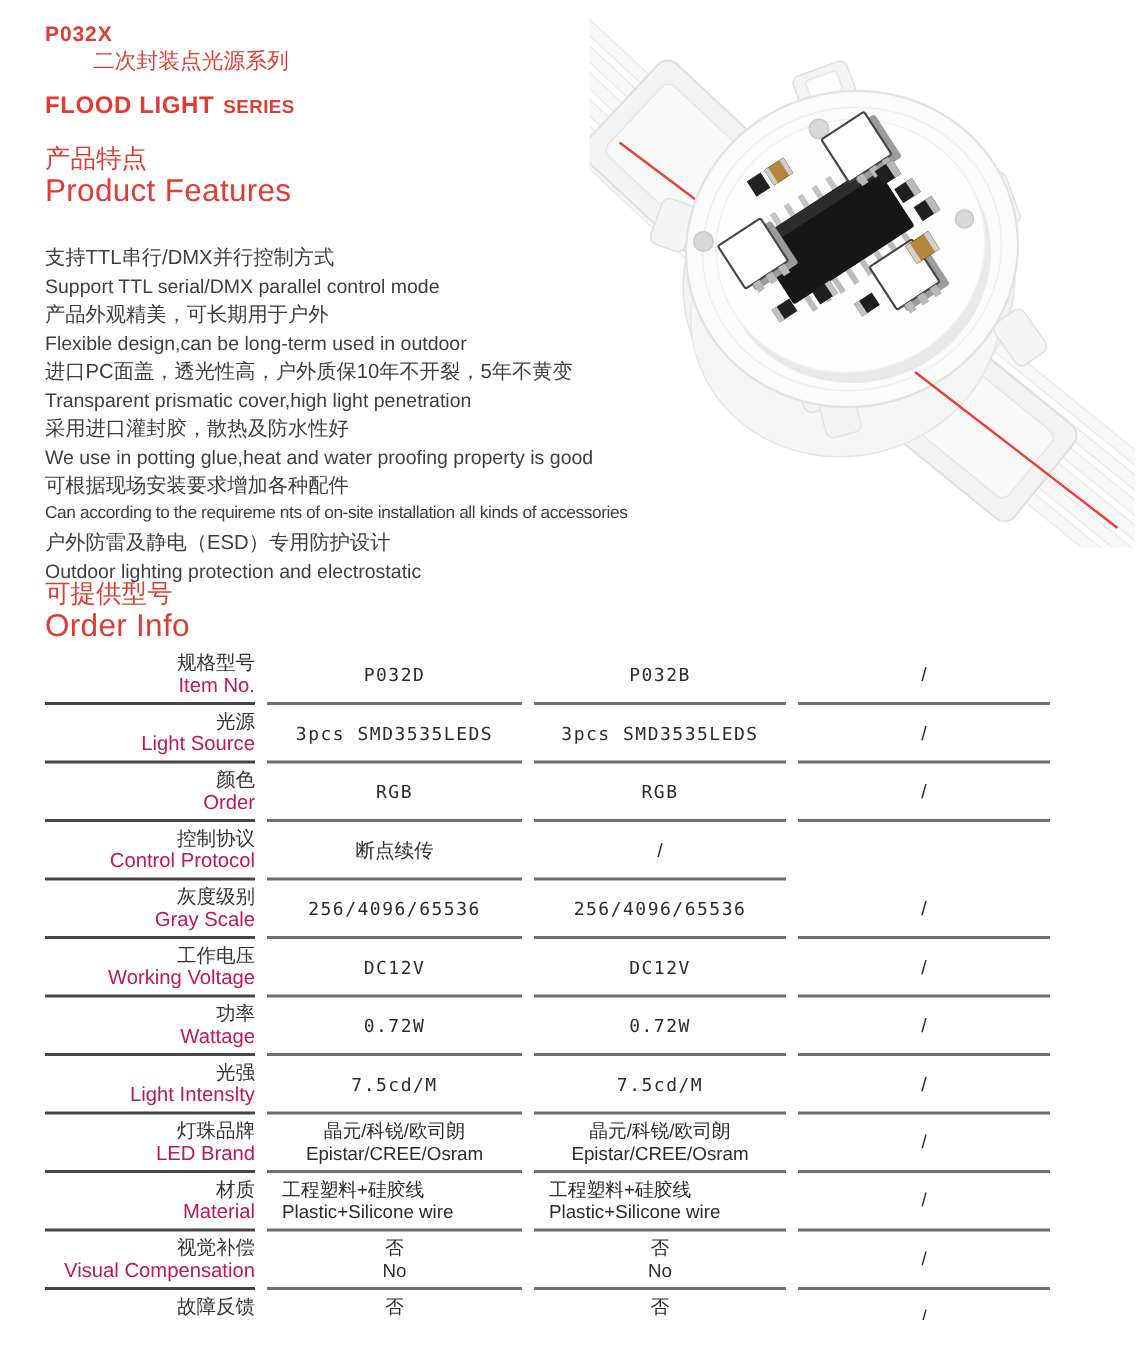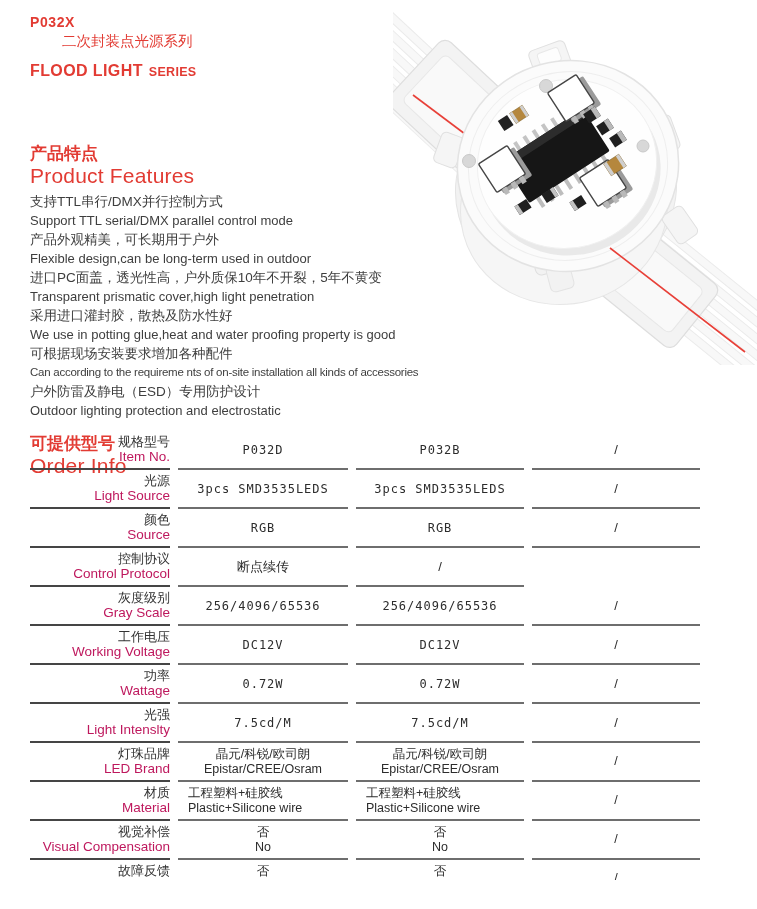--- a/index.html
+++ b/index.html
@@ -7,26 +7,26 @@
   .page{position:relative;width:757px;height:880px;background:#fff;overflow:hidden;}
 
   
   .brand{position:absolute;left:30px;top:13px;color:#e23b33;}
   .brand .model{font-size:14px;font-weight:700;letter-spacing:.6px;line-height:18px;}
   .brand .cnline{font-size:14.5px;line-height:19px;margin-top:1px;margin-left:32px;}
   .brand .enline{font-size:16px;font-weight:700;letter-spacing:.4px;line-height:20px;margin-top:10px;}
   .brand .enline .sub{font-size:12.5px;font-weight:600;margin-left:6px;letter-spacing:.3px;}
 
   
-  .sec-cn{font-size:17px;font-weight:700;color:#e23b33;line-height:20px;margin-top:48px;}
+  .sec-cn{font-size:17px;font-weight:400;color:#e23b33;line-height:20px;}
   .sec-en{font-size:21px;color:#e23b33;line-height:24px;letter-spacing:.2px;}
 
   
   .features{position:absolute;left:30px;top:96px;width:445px;}
-  .f-list{margin-top:4px;}
+  .f-list{margin-top:22px;}
   .f-item .cn{font-size:13.5px;color:#3e3e3e;line-height:19px;}
   .f-item .en{font-size:13px;color:#3e3e3e;line-height:19px;}
   .f-item .en.condensed{font-size:11.5px;letter-spacing:-.25px;}
 
   
   .order-head{position:absolute;left:30px;top:386px;}
   .spec-table{position:absolute;left:30px;top:431px;width:670px;}
   .tr{display:grid;grid-template-columns:140px 170px 168px 168px;column-gap:8px;height:39px;}
   .td{display:flex;flex-direction:column;justify-content:center;border-bottom:2px solid #6e6e6e;min-width:0;}
   .td.label{border-bottom-color:#454545;padding-left:6px;align-items:flex-end;}
@@ -264,21 +264,21 @@
             <div class="len">Light Source</div>
           </div>
         <div class="td val v">3pcs SMD3535LEDS</div>
         <div class="td val v">3pcs SMD3535LEDS</div>
         <div class="td val slash">/</div>
       </div>
 
       <div class="tr">
         <div class="td label">
             <div class="lcn">颜色</div>
-            <div class="len">Source</div>
+            <div class="len">Order</div>
           </div>
         <div class="td val v">RGB</div>
         <div class="td val v">RGB</div>
         <div class="td val slash">/</div>
       </div>
 
       <div class="tr sans">
         <div class="td label">
             <div class="lcn">控制协议</div>
             <div class="len">Control Protocol</div>

